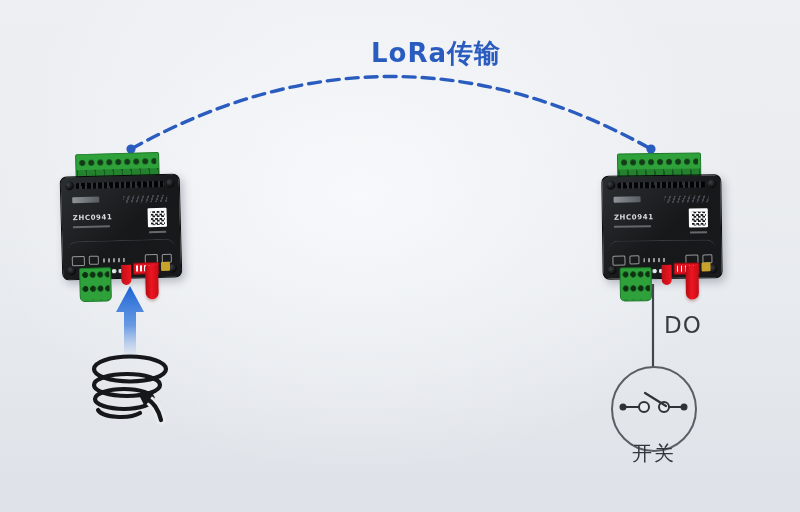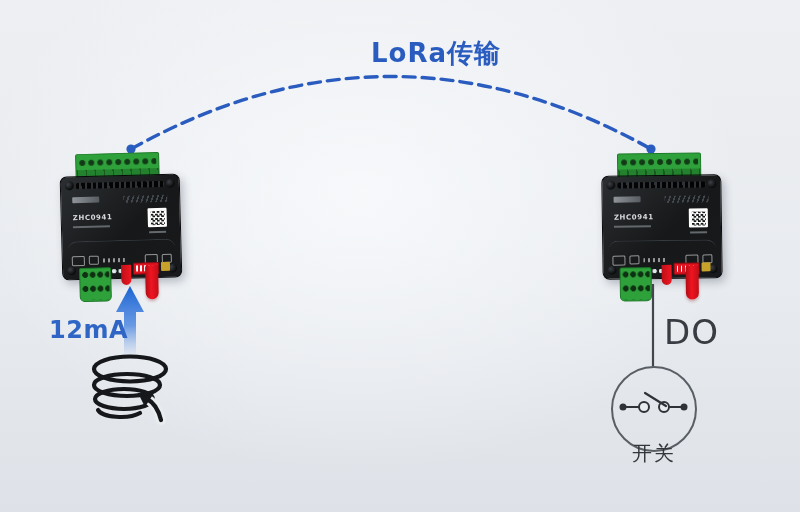--- a/index.html
+++ b/index.html
@@ -9,21 +9,21 @@
     background:
       radial-gradient(ellipse at 45% 38%, rgba(248,250,252,.9), rgba(248,250,252,0) 62%),
       linear-gradient(180deg, var(--bg_top) 0%, #e8ebef 55%, var(--bg_bottom) 100%);
   }
   .abs{position:absolute;}
   
   #link-label{left:0;top:36px;width:800px;text-align:center;font-size:26px;font-weight:600;
     color:var(--accent);letter-spacing:1px;padding-left:36px;}
   #current-label{left:49px;top:316px;font-size:24px;font-weight:600;color:#2f66c6;letter-spacing:.5px;}
   #sensor-caption{left:46px;top:424px;font-size:22px;font-weight:500;color:var(--text_dark);letter-spacing:2.5px;}
-  #do-label{left:664px;top:312px;font-size:34px;font-weight:500;color:#393d43;letter-spacing:1px;}
+  #do-label{left:664px;top:312px;font-size:23px;font-weight:500;color:#393d43;letter-spacing:1px;}
   #switch-label{left:614px;top:414px;width:80px;text-align:center;font-size:20px;font-weight:500;color:#33373c;letter-spacing:2px;margin-top:26px;}
   
   #overlay{left:0;top:0;pointer-events:none;}
   .arc{stroke:var(--accent);fill:none;stroke-width:3.4;stroke-dasharray:12 7;stroke-linecap:round;}
   .arc-dot{fill:var(--accent);}
   .coil{stroke:var(--coil_black);fill:none;stroke-width:4.2;stroke-linecap:round;}
   .coil-erase{stroke:#e9ecef;fill:none;stroke-width:10;stroke-linecap:round;}
   .coil-arrowhead{fill:var(--coil_black);}
   .wire{stroke:var(--wire_gray);stroke-width:2.2;}
   .sw-circle{stroke:#5a5f66;stroke-width:2;fill:none;}
@@ -192,18 +192,17 @@
       </div>
     </div>
     <div class="term-bl"></div>
     <div class="leds"></div>
     <div class="nub"></div>
     <div class="dip"></div>
     <div class="chip"></div>
     <div class="ant"></div>
   </div>
 
-  <div id="current-label" class="abs">12mA</div>
 
   <div id="do-label" class="abs">DO</div>
   <div id="switch-label" class="abs">开关</div>
 
 </div>
 
 </body></html>

